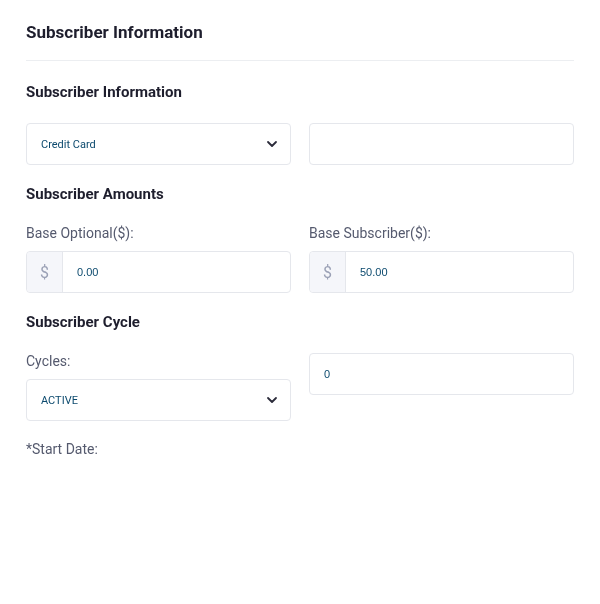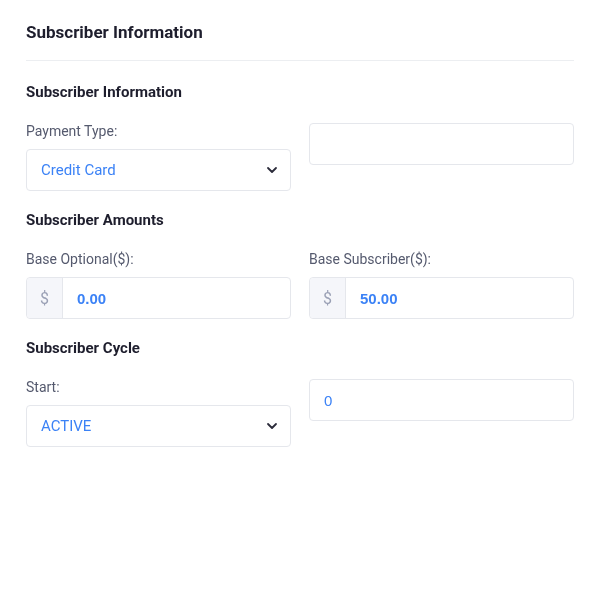--- a/index.html
+++ b/index.html
@@ -48,22 +48,22 @@
     border: 1px solid #e5e7ec;
     border-radius: 4px;
     height: 42px;
     display: flex;
     align-items: center;
   }
   .control input, .control .select-value {
     flex: 1;
     border: none;
     outline: none;
-    font-size: 15px;
-    color: #3b82f6;
+    font-size: 11px;
+    color: #0c4a6e;
     padding: 0 14px;
     height: 100%;
     background: transparent;
     width: 100%;
   }
   .select-value { display: flex; align-items: center; }
   .chevron {
     position: absolute;
     right: 12px;
     top: 50%;
@@ -77,21 +77,21 @@
     background: #f5f6fa;
     border-right: 1px solid #e5e7ec;
     display: flex;
     align-items: center;
     justify-content: center;
     color: #9aa0b5;
     font-size: 16px;
     border-top-left-radius: 4px;
     border-bottom-left-radius: 4px;
   }
-  .amount-input { padding-left: 14px; font-weight: bold; }
+  .amount-input { padding-left: 14px; }
   .date-icon {
     position: absolute;
     right: 6px;
     top: 50%;
     transform: translateY(-50%);
     width: 28px;
     height: 28px;
     border-radius: 50%;
     background: #eceefe;
     display: flex;
@@ -102,21 +102,20 @@
 </style>
 </head>
 <body>
 
 <div class="page-title">Subscriber Information</div>
 <hr class="hr">
 
 <div class="section-title">Subscriber Information</div>
 <div class="row">
   <div class="col">
-    <span class="label">Payment Type:</span>
     <div class="control">
       <span class="select-value">Credit Card</span>
       <span class="chevron">
         <svg width="12" height="12" viewBox="0 0 12 12">
             <path d="M2 4l4 4 4-4" fill="none" stroke="#2b2b3a" stroke-width="1.8" stroke-linecap="round" stroke-linejoin="round"></path>
           </svg>
       </span>
     </div>
   </div>
   <div class="col">
@@ -140,33 +139,34 @@
     <div class="control">
       <span class="input-addon">$</span>
       <input class="amount-input" type="text" value="50.00" style="">
     </div>
   </div>
 </div>
 
 <div class="section-title">Subscriber Cycle</div>
 <div class="row">
   <div class="col">
-    <span class="label">Start:</span>
+    <span class="label">Cycles:</span>
     <div class="control">
       <span class="select-value">ACTIVE</span>
       <span class="chevron">
         <svg width="12" height="12" viewBox="0 0 12 12">
             <path d="M2 4l4 4 4-4" fill="none" stroke="#2b2b3a" stroke-width="1.8" stroke-linecap="round" stroke-linejoin="round"></path>
           </svg>
       </span>
     </div>
   </div>
   <div class="col">
     <div class="control">
       <input type="text" value="0" style="">
     </div>
   </div>
 </div>
 
 <div class="row">
   <div class="col">
+    <span class="label">*Start Date:</span>
   </div>
 </div>
 
 </body></html>

